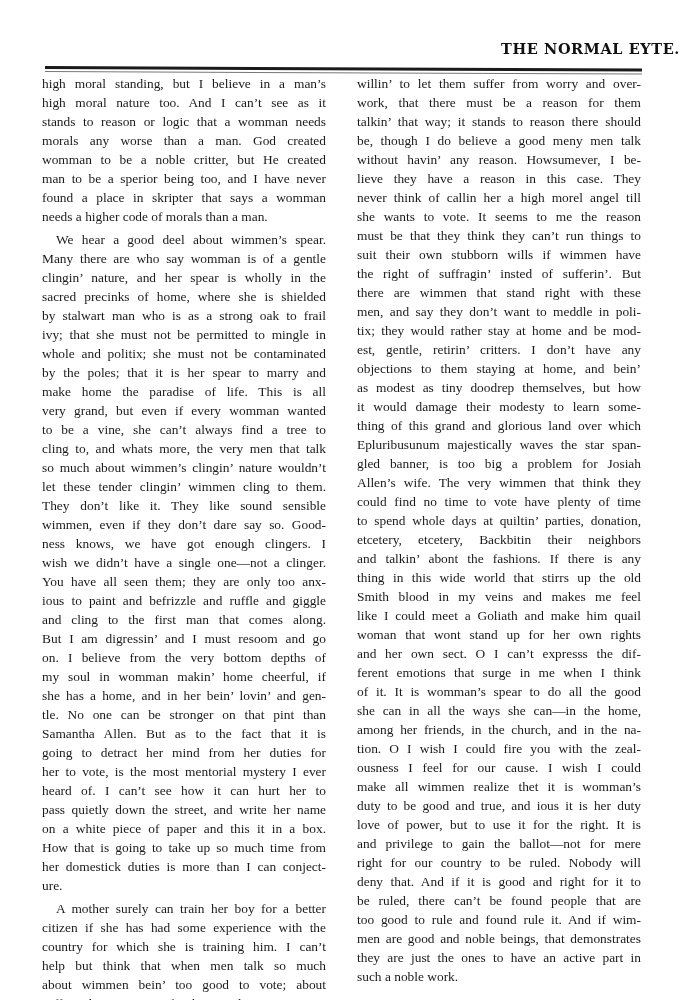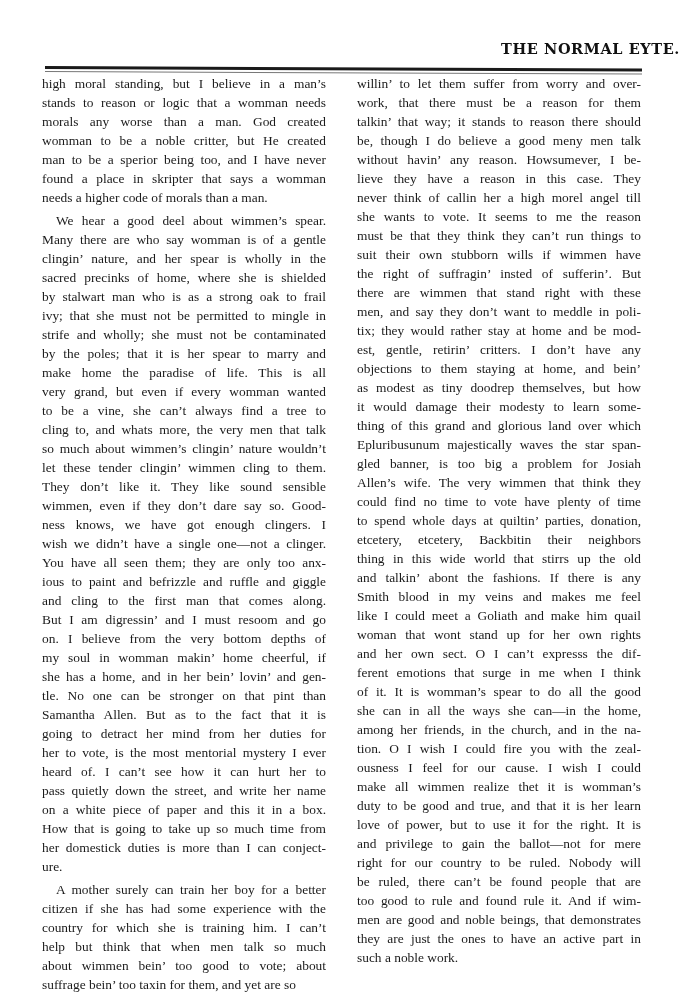--- a/index.html
+++ b/index.html
@@ -37,36 +37,37 @@
 <body>
 
 <div>
   <div class="header-title">THE NORMAL EYTE.</div>
   <div class="rule"></div>
   <div class="rule2"></div>
 
   <div class="column col-left" id="col-left">
       <div>
         <span class="line">high moral standing, but I believe in a man’s</span>
+        <span class="line">high moral nature too. And I can’t see as it</span>
         <span class="line">stands to reason or logic that a womman needs</span>
         <span class="line">morals any worse than a man. God created</span>
         <span class="line">womman to be a noble critter, but He created</span>
         <span class="line">man to be a sperior being too, and I have never</span>
         <span class="line">found a place in skripter that says a womman</span>
         <span class="line last">needs a higher code of morals than a man.</span>
       </div>
       <div class="para-gap"></div>
       <div>
         <span class="line indent">We hear a good deel about wimmen’s spear.</span>
         <span class="line">Many there are who say womman is of a gentle</span>
         <span class="line">clingin’ nature, and her spear is wholly in the</span>
         <span class="line">sacred precinks of home, where she is shielded</span>
         <span class="line">by stalwart man who is as a strong oak to frail</span>
         <span class="line">ivy; that she must not be permitted to mingle in</span>
-        <span class="line">strife and wholly; she must not be contaminated</span>
+        <span class="line">whole and politix; she must not be contaminated</span>
         <span class="line">by the poles; that it is her spear to marry and</span>
         <span class="line">make home the paradise of life. This is all</span>
         <span class="line">very grand, but even if every womman wanted</span>
         <span class="line">to be a vine, she can’t always find a tree to</span>
         <span class="line">cling to, and whats more, the very men that talk</span>
         <span class="line">so much about wimmen’s clingin’ nature wouldn’t</span>
         <span class="line">let these tender clingin’ wimmen cling to them.</span>
         <span class="line">They don’t like it. They like sound sensible</span>
         <span class="line">wimmen, even if they don’t dare say so. Good-</span>
         <span class="line">ness knows, we have got enough clingers. I</span>
@@ -119,37 +120,38 @@
         <span class="line">objections to them staying at home, and bein’</span>
         <span class="line">as modest as tiny doodrep themselves, but how</span>
         <span class="line">it would damage their modesty to learn some-</span>
         <span class="line">thing of this grand and glorious land over which</span>
         <span class="line">Epluribusunum majestically waves the star span-</span>
         <span class="line">gled banner, is too big a problem for Josiah</span>
         <span class="line">Allen’s wife. The very wimmen that think they</span>
         <span class="line">could find no time to vote have plenty of time</span>
         <span class="line">to spend whole days at quiltin’ parties, donation,</span>
         <span class="line">etcetery, etcetery, Backbitin their neighbors</span>
+        <span class="line">and talkin’ abont the fashions. If there is any</span>
         <span class="line">thing in this wide world that stirrs up the old</span>
-        <span class="line">and talkin’ abont the fashions. If there is any</span>
         <span class="line">Smith blood in my veins and makes me feel</span>
         <span class="line">like I could meet a Goliath and make him quail</span>
         <span class="line">woman that wont stand up for her own rights</span>
         <span class="line">and her own sect. O I can’t expresss the dif-</span>
         <span class="line">ferent emotions that surge in me when I think</span>
         <span class="line">of it. It is womman’s spear to do all the good</span>
         <span class="line">she can in all the ways she can—in the home,</span>
         <span class="line">among her friends, in the church, and in the na-</span>
         <span class="line">tion. O I wish I could fire you with the zeal-</span>
         <span class="line">ousness I feel for our cause. I wish I could</span>
         <span class="line">make all wimmen realize thet it is womman’s</span>
-        <span class="line">duty to be good and true, and that it is her learn</span>
+        <span class="line">duty to be good and true, and ious it is her duty</span>
         <span class="line">love of power, but to use it for the right. It is</span>
         <span class="line">and privilege to gain the ballot—not for mere</span>
         <span class="line">right for our country to be ruled. Nobody will</span>
+        <span class="line">deny that. And if it is good and right for it to</span>
         <span class="line">be ruled, there can’t be found people that are</span>
         <span class="line">too good to rule and found rule it. And if wim-</span>
         <span class="line">men are good and noble beings, that demonstrates</span>
         <span class="line">they are just the ones to have an active part in</span>
         <span class="line last">such a noble work.</span>
       </div>
     </div>
 </div>
 
 </body></html>

